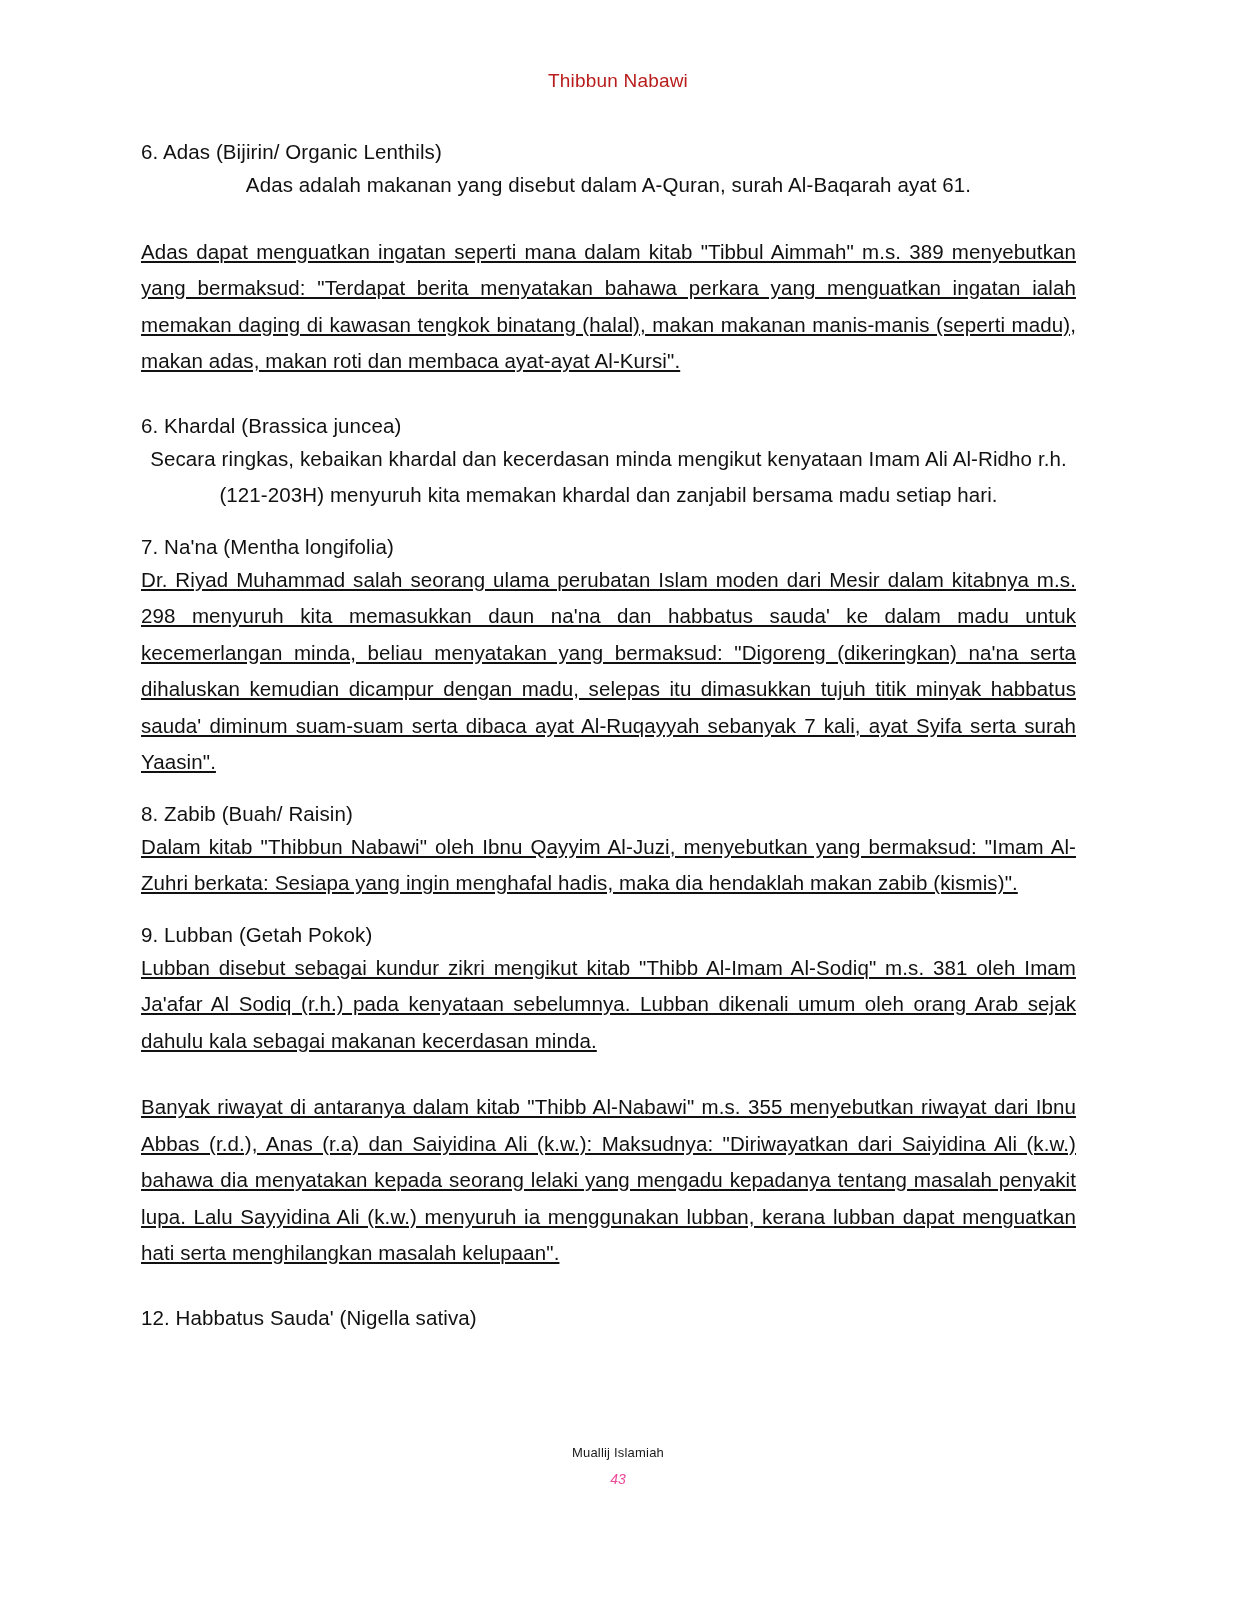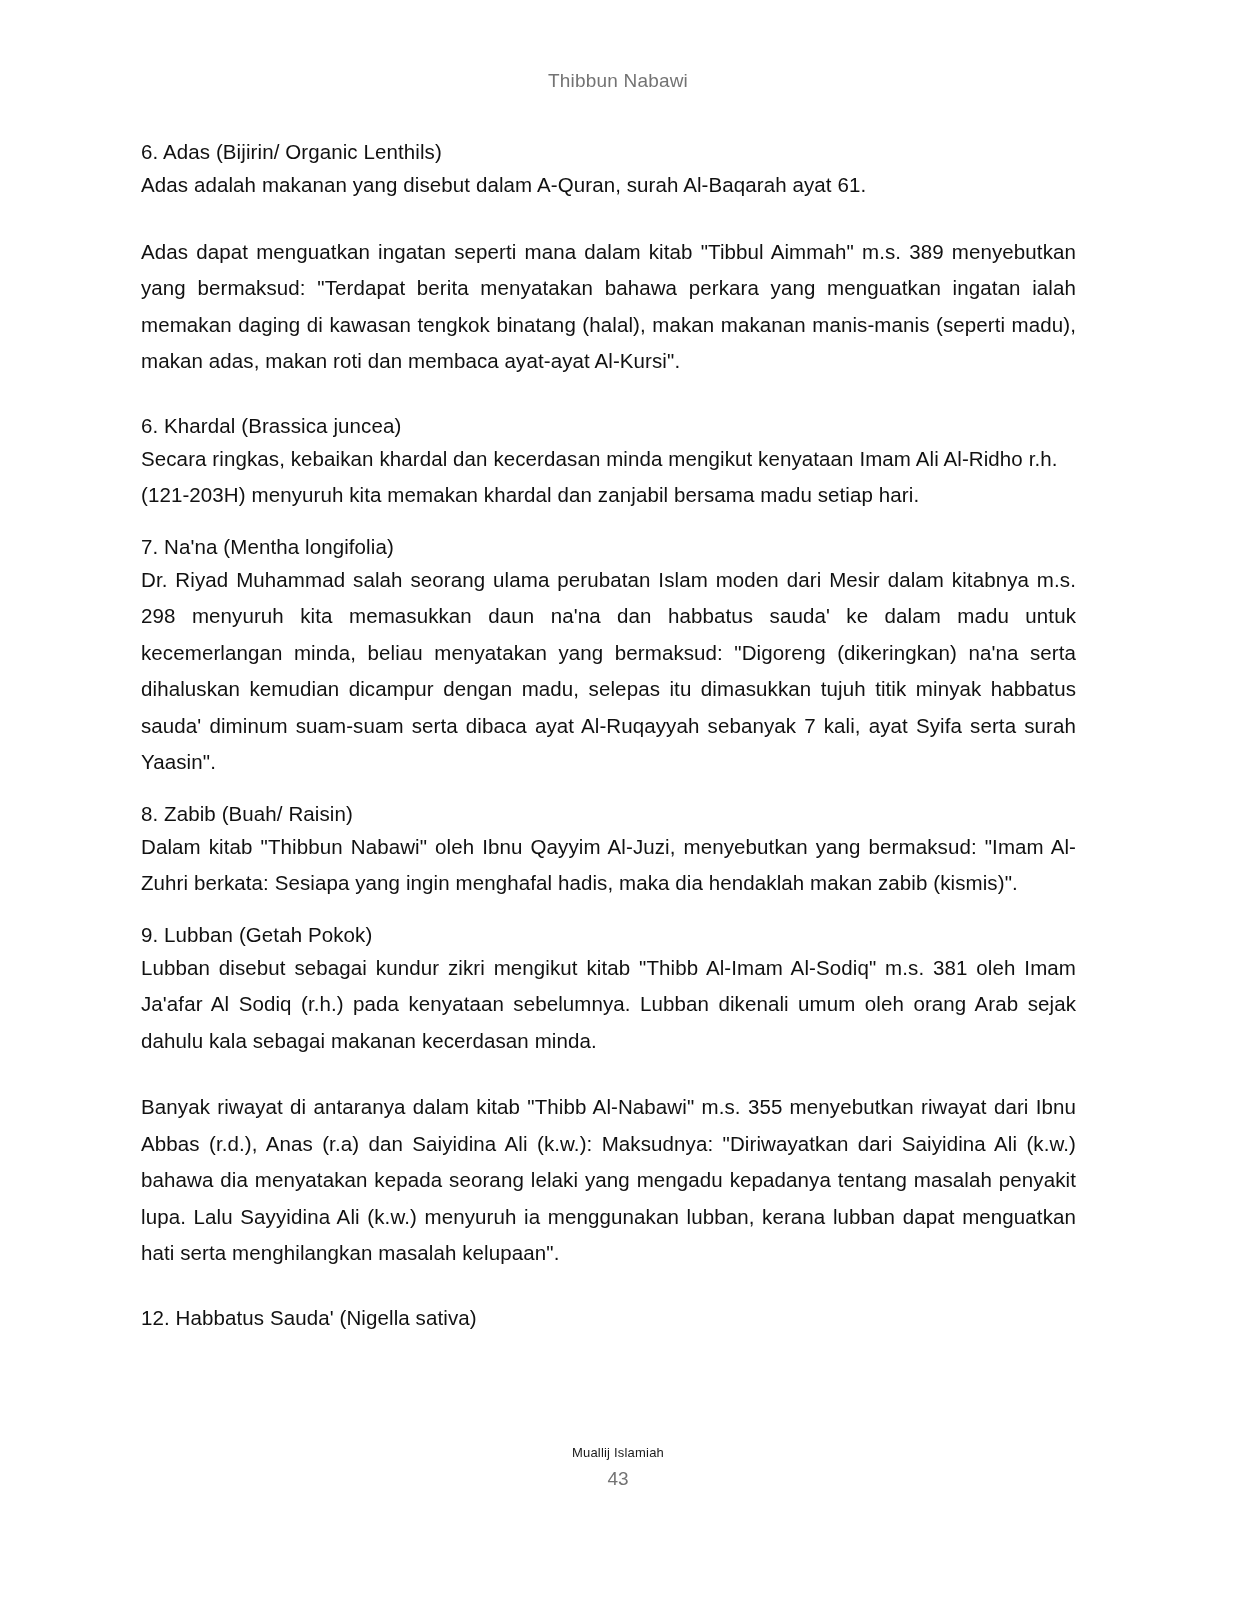--- a/index.html
+++ b/index.html
@@ -23,21 +23,21 @@
   }
   
   .running-header {
     position: absolute;
     top: 70px;
     left: 0;
     width: 1236px;
     text-align: center;
     font-size: 19px;
     letter-spacing: 0.2px;
-    color: #737373;
+    color: #b91c1c;
   }
   
   .content {
     position: absolute;
     top: 136px;
     left: 141px;
     width: 935px;
   }
   .heading {
     font-size: 20.5px;
@@ -50,46 +50,48 @@
   .para {
     font-size: 20.5px;
     line-height: 36.5px;
     margin: 0;
     color: #111111;
     letter-spacing: 0.1px;
   }
   .para.justify {
     text-align: justify;
     text-align-last: left;
+    text-decoration: underline;
   }
   .para.plain {
-    text-align: left;
+    text-align: center;
   }
   
   .gap-sm { height: 17px; }
   .gap-md { height: 30px; }
 
   
   .footer {
     position: absolute;
     bottom: 108px;
     left: 0;
     width: 1236px;
     text-align: center;
   }
   .footer-name {
     font-size: 13px;
     line-height: 26px;
     color: #1a1a1a;
     letter-spacing: 0.2px;
   }
   .footer-page {
-    font-size: 19px;
+    font-size: 14px;
     line-height: 26px;
-    color: #737373;
+    color: #ec4899;
+    font-style: italic;
   }
 </style>
 </head>
 <body>
 
 <div class="page">
 
   <div class="running-header">Thibbun Nabawi</div>
 
   <div class="content">

